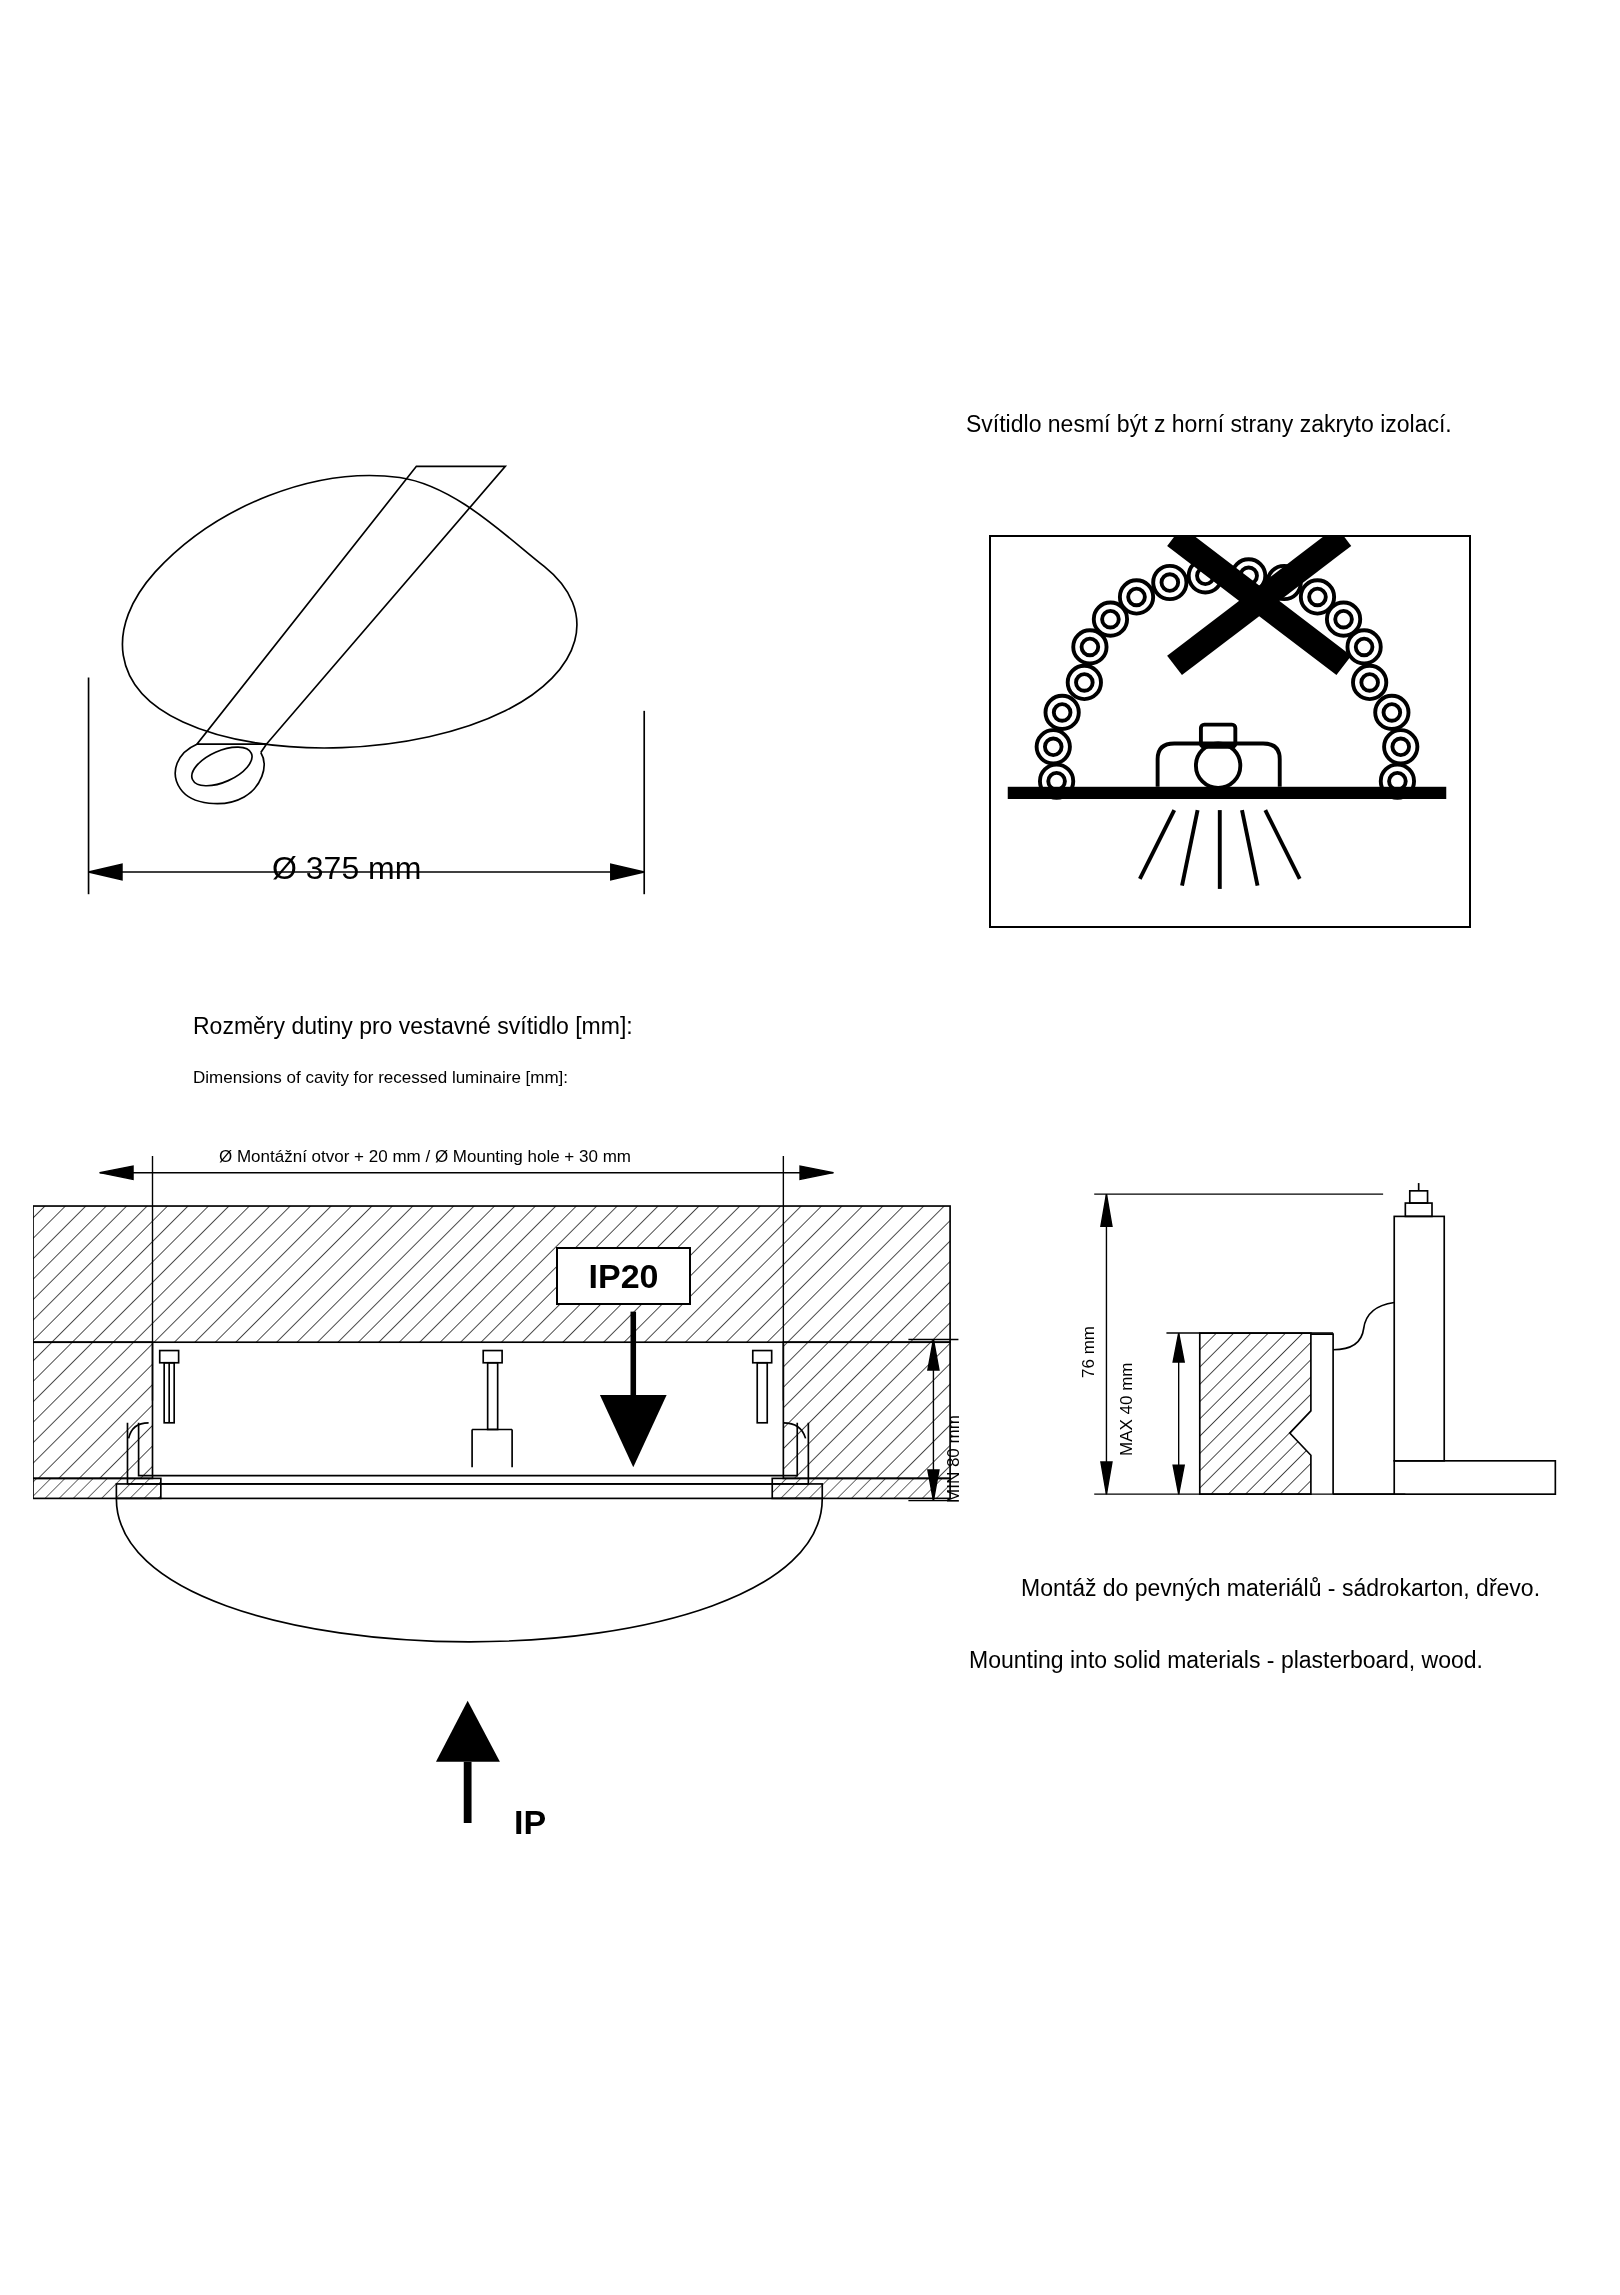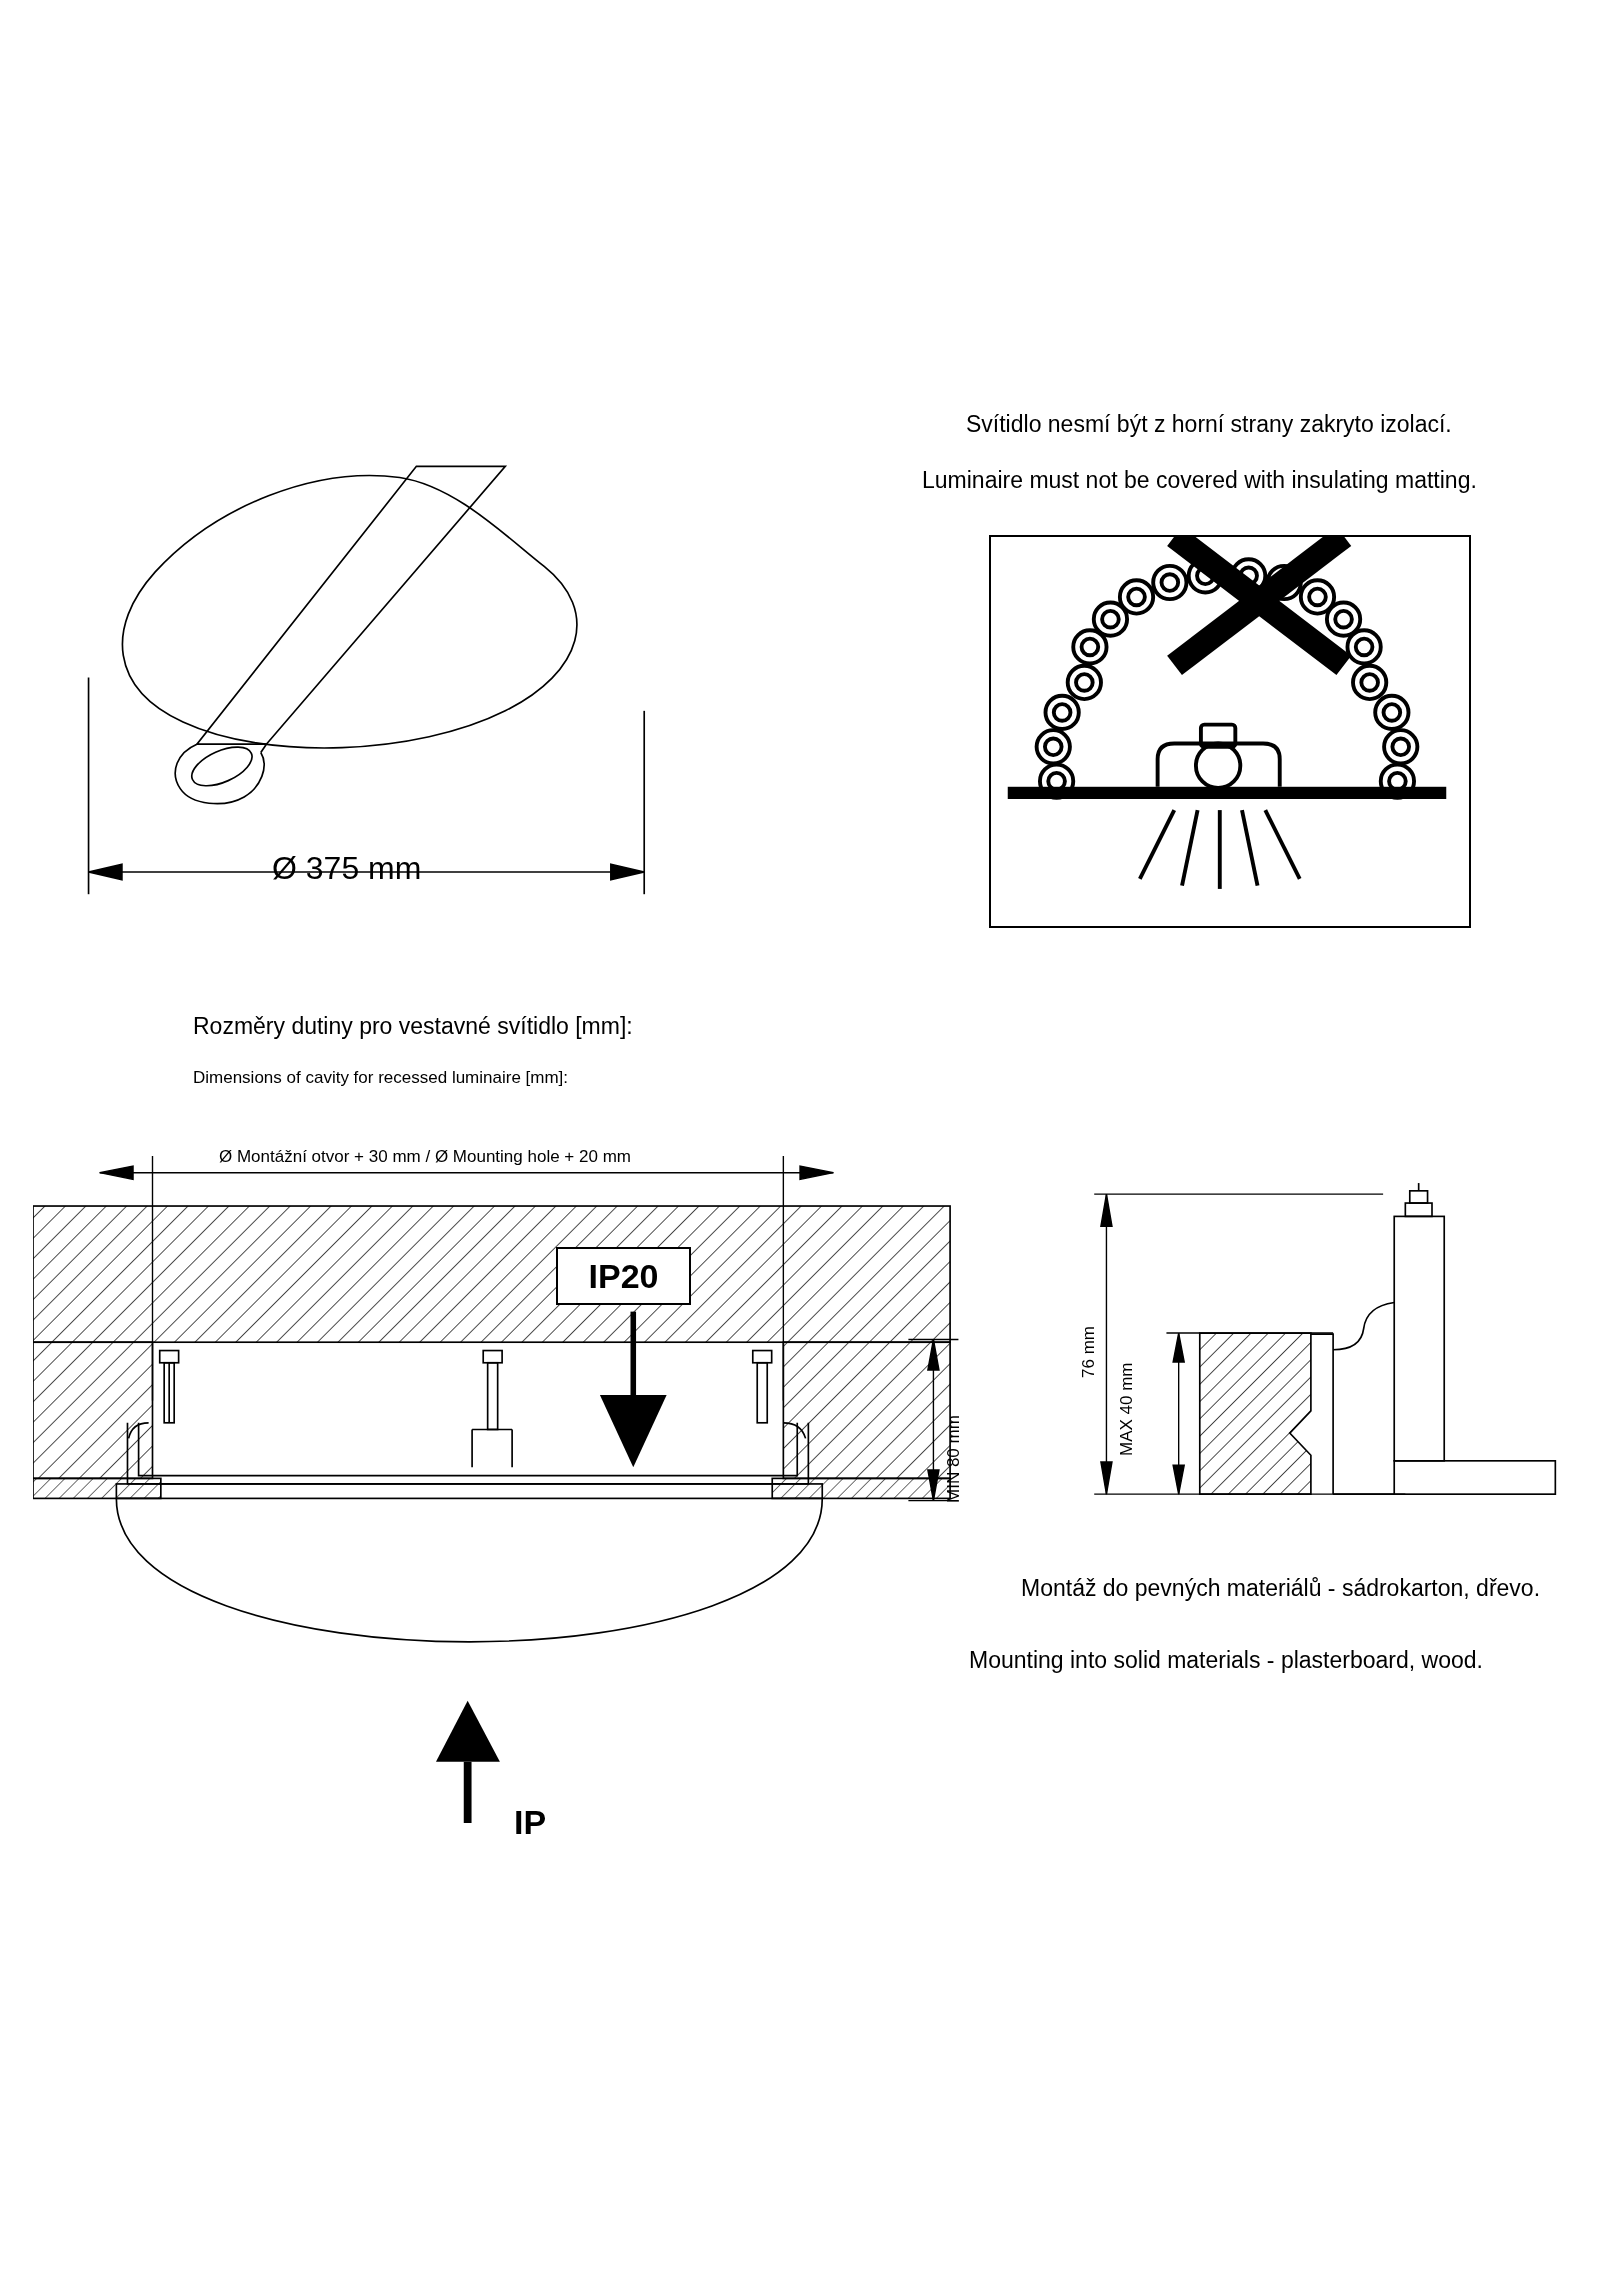--- a/index.html
+++ b/index.html
@@ -126,21 +126,20 @@
         <line x1="1010" y1="500" x2="1010" y2="830"></line>
         <polygon points="10,790 70,776 70,804"></polygon>
         <polygon points="1010,790 950,776 950,804"></polygon>
       </g>
     </svg>
   </div>
 
   <div class="abs txt" id="dia-label">Ø 375 mm</div>
 
   <div class="abs txt" id="warn-cz">Svítidlo nesmí být z horní strany zakryto izolací.</div>
-  <div class="abs txt" id="warn-en">Luminaire must not be covered with insulating matting.</div>
 
   <div class="abs" id="pictogram-box">
     <svg width="472" height="383" viewBox="0 0 850 690">
 
       <g fill="none" stroke="#000" stroke-width="7">
         <circle cx="118" cy="440" r="30"></circle>
           <circle cx="118" cy="440" r="15"></circle>
         <circle cx="112" cy="378" r="30"></circle>
           <circle cx="112" cy="378" r="15"></circle>
         <circle cx="128" cy="316" r="30"></circle>
@@ -198,21 +197,21 @@
         <line x1="372" y1="492" x2="344" y2="628"></line>
         <line x1="412" y1="492" x2="412" y2="634"></line>
         <line x1="452" y1="492" x2="480" y2="628"></line>
         <line x1="494" y1="492" x2="556" y2="616"></line>
       </g>
     </svg>
   </div>
 
   <div class="abs txt" id="cavity-cz">Rozměry dutiny pro vestavné svítidlo [mm]:</div>
   <div class="abs txt" id="cavity-en">Dimensions of cavity for recessed luminaire [mm]:</div>
-  <div class="abs txt" id="hole-caption">Ø Montážní otvor + 30 mm / Ø Mounting hole + 20 mm</div>
+  <div class="abs txt" id="hole-caption">Ø Montážní otvor + 20 mm / Ø Mounting hole + 30 mm</div>
 
   <div class="abs" style="left:33px; top:1156px; width:956px; height:667px;">
     <svg width="956" height="667" viewBox="0 0 1720 1200">
       <defs>
         <pattern id="hatch" width="26" height="26" patternUnits="userSpaceOnUse" patternTransform="rotate(45)">
           <line x1="0" y1="0" x2="0" y2="26" stroke="#000" stroke-width="2.5"></line>
         </pattern>
         <pattern id="hatch2" width="18" height="18" patternUnits="userSpaceOnUse" patternTransform="rotate(45)">
           <line x1="0" y1="0" x2="0" y2="18" stroke="#000" stroke-width="2"></line>
         </pattern>

